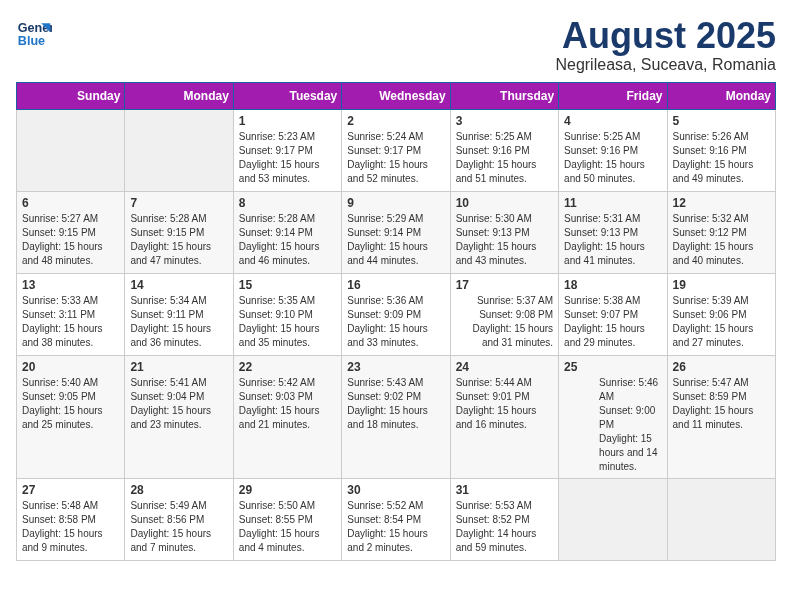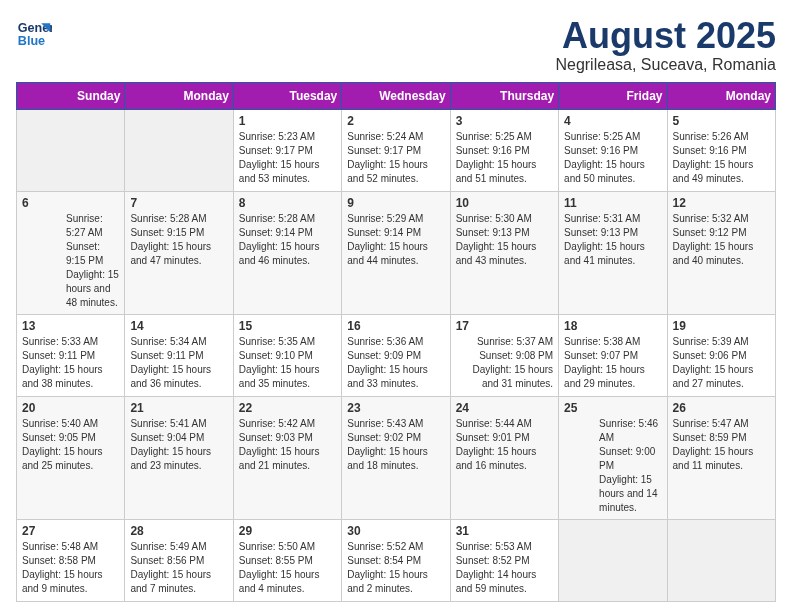--- a/index.html
+++ b/index.html
@@ -140,21 +140,21 @@
         <td>
           <span class="day-number">5</span>
           <div class="day-info" style="white-space: pre-line;">Sunrise: 5:26 AM
 Sunset: 9:16 PM
 Daylight: 15 hours and 49 minutes.</div>
         </td>
       </tr>
       <tr>
         <td>
           <span class="day-number">6</span>
-          <div class="day-info" style="white-space: pre-line; margin-left: 44px;">Sunrise: 5:27 AM
+          <div class="day-info" style="white-space: pre-line;">Sunrise: 5:27 AM
 Sunset: 9:15 PM
 Daylight: 15 hours and 48 minutes.</div>
         </td>
         <td>
           <span class="day-number">7</span>
           <div class="day-info" style="white-space: pre-line;">Sunrise: 5:28 AM
 Sunset: 9:15 PM
 Daylight: 15 hours and 47 minutes.</div>
         </td>
         <td>
@@ -185,21 +185,21 @@
           <span class="day-number">12</span>
           <div class="day-info" style="white-space: pre-line;">Sunrise: 5:32 AM
 Sunset: 9:12 PM
 Daylight: 15 hours and 40 minutes.</div>
         </td>
       </tr>
       <tr>
         <td>
           <span class="day-number">13</span>
           <div class="day-info" style="white-space: pre-line;">Sunrise: 5:33 AM
-Sunset: 9:11 PM
+Sunset: 3:11 PM
 Daylight: 15 hours and 38 minutes.</div>
         </td>
         <td>
           <span class="day-number">14</span>
           <div class="day-info" style="white-space: pre-line;">Sunrise: 5:34 AM
 Sunset: 9:11 PM
 Daylight: 15 hours and 36 minutes.</div>
         </td>
         <td>
           <span class="day-number">15</span>

